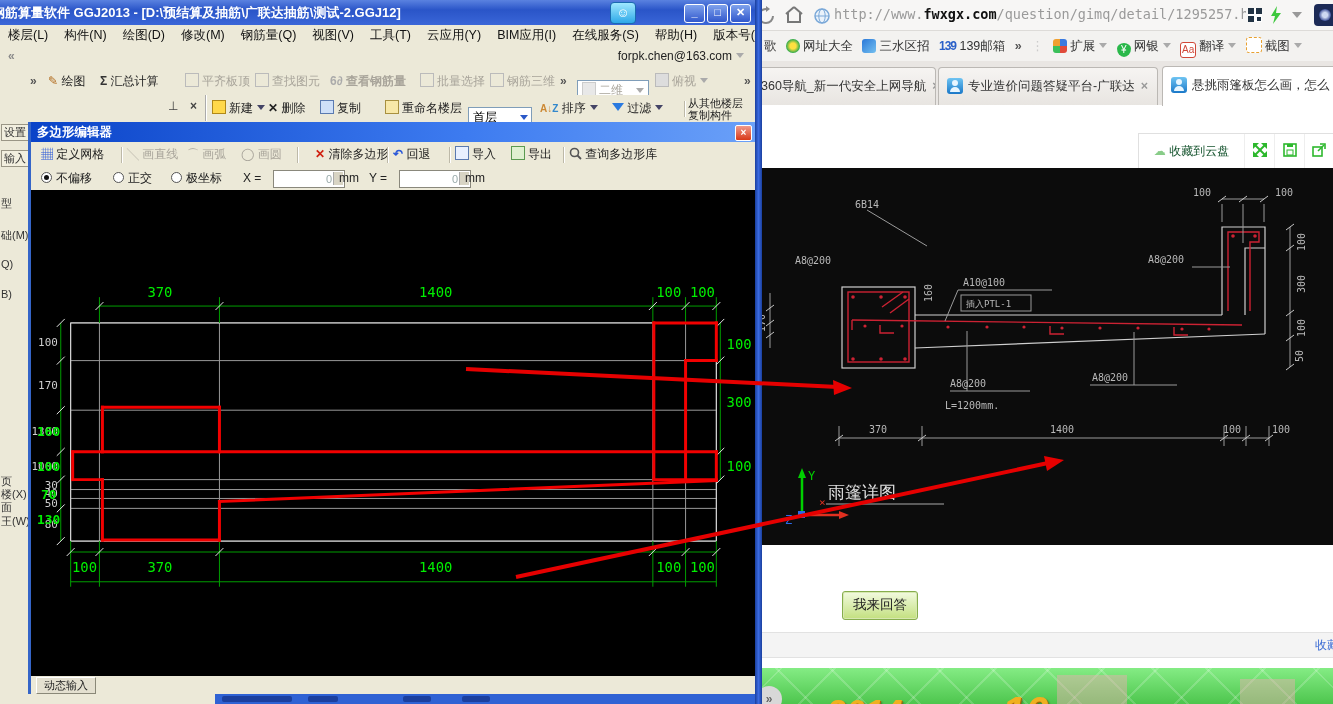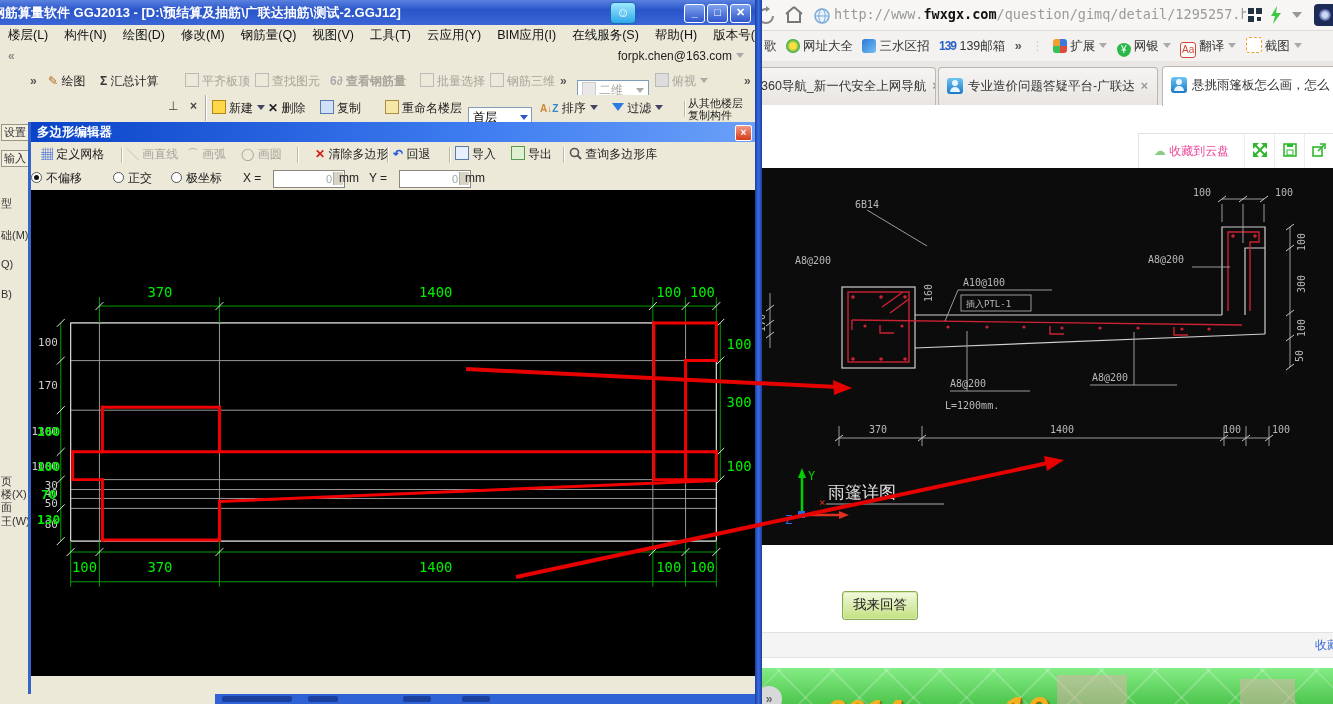--- a/index.html
+++ b/index.html
@@ -192,21 +192,21 @@
         <span class="sep" style="position:absolute;left:414px;top:5px;"></span>
         <span class="tbtn" style="left:424px;top:2px;"><span class="icon-sq" style="background:#e8f0ff;border-color:#5a7ab0;"></span><span>导入</span></span>
         <span class="tbtn" style="left:480px;top:2px;"><span class="icon-sq" style="background:#dff0d0;border-color:#5a9a50;"></span><span>导出</span></span>
         <span class="sep" style="position:absolute;left:528px;top:5px;"></span>
         <span class="tbtn" style="left:538px;top:2px;"><svg width="13" height="13" style="vertical-align:-2px;">
               <circle cx="5.5" cy="5.5" r="4" fill="none" stroke="#555" stroke-width="1.6"></circle>
               <line x1="8.5" y1="8.5" x2="12" y2="12" stroke="#555" stroke-width="1.8"></line>
             </svg> <span>查询多边形库</span></span>
       </div>
       <div class="dmode">
-        <span class="tbtn" style="left:0;top:0;"><span class="radio on"></span><span>不偏移</span></span>
+        <span class="tbtn" style="left:10px;top:0;"><span class="radio on"></span><span>不偏移</span></span>
         <span class="tbtn" style="left:82px;top:0;"><span class="radio"></span><span>正交</span></span>
         <span class="tbtn" style="left:140px;top:0;text-align:center;"><span class="radio"></span><span>极坐标</span></span>
         <span class="tbtn" style="left:212px;top:0;">X =</span>
         <span class="spin" style="left:242px;">0</span>
         <span class="tbtn" style="left:308px;top:0;">mm</span>
         <span class="tbtn" style="left:338px;top:0;">Y =</span>
         <span class="spin" style="left:368px;">0</span>
         <span class="tbtn" style="left:434px;top:0;">mm</span>
       </div>
 
@@ -323,20 +323,23 @@
               <line x1="691" y1="132" x2="691" y2="170"></line>
             <line x1="660" y1="170" x2="691" y2="170"></line>
             <line x1="628" y1="132" x2="628" y2="290"></line>
               <line x1="660" y1="170" x2="660" y2="290"></line>
             <line x1="691" y1="262" x2="691" y2="290"></line>
               <line x1="628" y1="290" x2="691" y2="290"></line>
           </g>
         </svg>
       </div>
 
+      <div class="dstatus">
+        <span class="dstab">动态输入</span>
+      </div>
     </div>
 
     <div class="bottomstrip a">
       <span class="bstripblue"></span>
       <span class="bsq" style="left:222px;width:70px;"></span>
       <span class="bsq" style="left:308px;width:30px;"></span>
       <span class="bsq" style="left:403px;width:28px;"></span>
       <span class="bsq" style="left:462px;width:28px;"></span>
     </div>
   </div>
@@ -395,21 +398,21 @@
       <div class="tab" style="left:176px;width:218px;">
         <span class="person"></span><span>专业造价问题答疑平台-广联达</span><span class="tabx">×</span>
       </div>
       <div class="tab active" style="left:400px;width:175px;">
         <span class="person"></span><span>悬挑雨篷板怎么画，怎么</span>
       </div>
     </div>
 
     <div class="page">
       <div class="cloudbar">
-        <span class="cbtn" style="width:105px;"><span style="color:#8c8;">☁</span> <span style="color:#ec4899;">收藏到云盘</span></span>
+        <span class="cbtn" style="width:105px;"><span style="color:#8c8;">☁</span> <span style="color:#14532d;">收藏到云盘</span></span>
         <span class="cbtn" style="width:29px;"><svg width="14" height="14" style="vertical-align:-2px;">
               <g stroke="#2db82d" stroke-width="2">
                 <line x1="2" y1="2" x2="12" y2="12"></line>
                 <line x1="12" y1="2" x2="2" y2="12"></line>
               </g>
               <polygon points="0,0 6,0 0,6" fill="#2db82d"></polygon>
               <polygon points="14,14 8,14 14,8" fill="#2db82d"></polygon>
               <polygon points="14,0 8,0 14,6" fill="#2db82d"></polygon>
               <polygon points="0,14 6,14 0,8" fill="#2db82d"></polygon>
             </svg></span>

